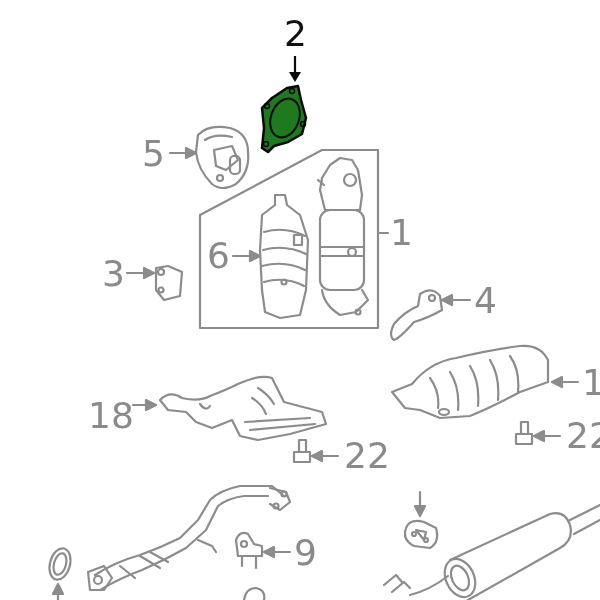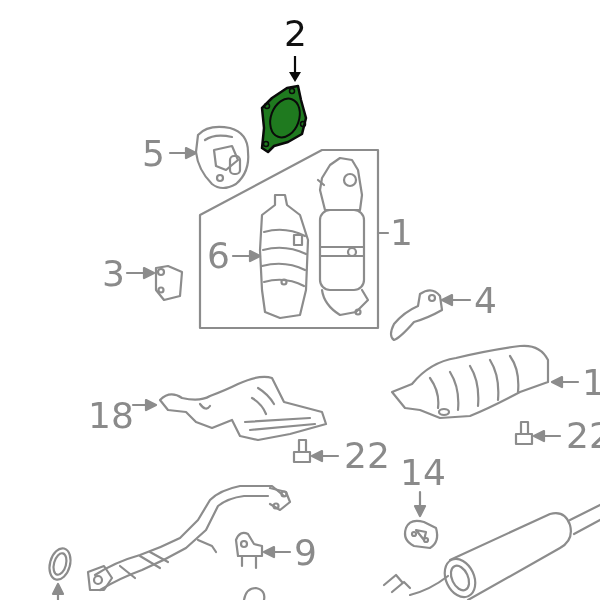--- a/index.html
+++ b/index.html
@@ -163,15 +163,14 @@
 <div class="callout active" style="left:284px;top:16px;">2</div>
 <div class="callout" style="left:142px;top:136px;">5</div>
 <div class="callout" style="left:390px;top:215px;">1</div>
 <div class="callout" style="left:207px;top:238px;">6</div>
 <div class="callout" style="left:102px;top:256px;">3</div>
 <div class="callout" style="left:474px;top:283px;">4</div>
 <div class="callout" style="left:88px;top:388px;margin-top:10px;">18</div>
 <div class="callout" style="left:582px;top:365px;">1</div>
 <div class="callout" style="left:344px;top:438px;">22</div>
 <div class="callout" style="left:566px;top:418px;">22</div>
-<div class="callout" style="left:400px;top:455px;">14</div>
 <div class="callout" style="left:294px;top:535px;">9</div>
 </div>
 
 </body></html>

